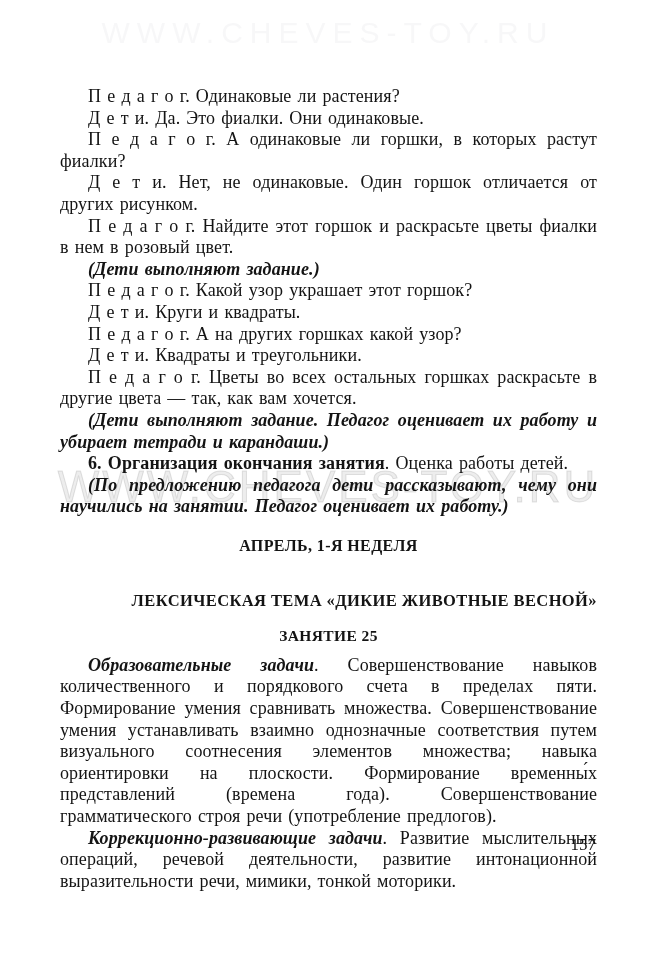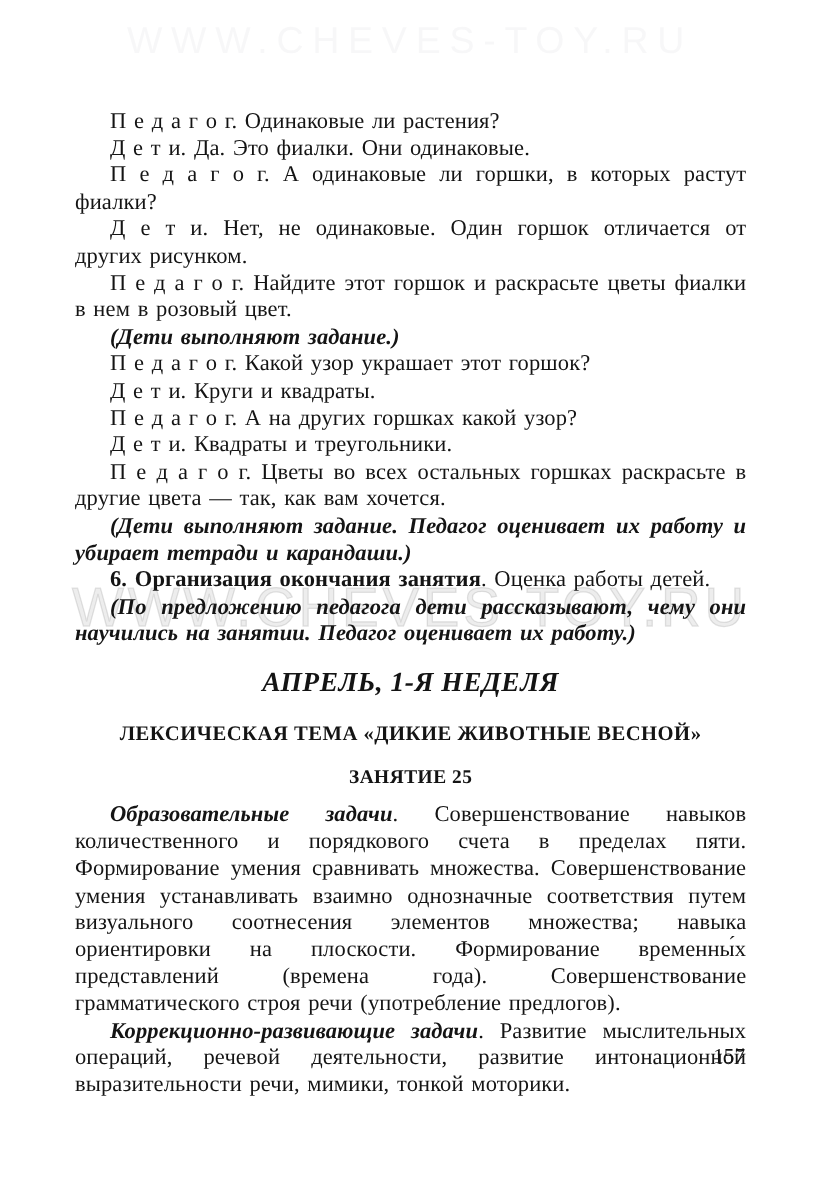--- a/index.html
+++ b/index.html
@@ -51,22 +51,22 @@
   }
   p.italic { font-style:italic;font-weight:bold; }
   .lead-bold { font-weight:bold; }
   .lead-bold-italic { font-weight:bold; font-style:italic; }
   .heading {
     text-align:center;
     font-weight:bold;
     margin:0;
     letter-spacing:0.4px;
   }
-  .heading-week  { font-size:22px;   line-height:26px; margin-top:15px;font-style:italic; }
-  .heading-theme { font-size:16.5px; line-height:22px; margin-top:17px; }
+  .heading-week  { font-size:16px;   line-height:26px; margin-top:15px; }
+  .heading-theme { font-size:16.5px; line-height:22px; margin-top:31px;text-align:right; }
   .heading-lesson{ font-size:15.5px; line-height:20px; margin-top:14px; }
   .tasks-block { margin-top:9px; }
   .page-number {
     position:absolute;
     right:60px; top:835px;
     font-size:17px;
     z-index:1;
   }
 </style>
 </head>

